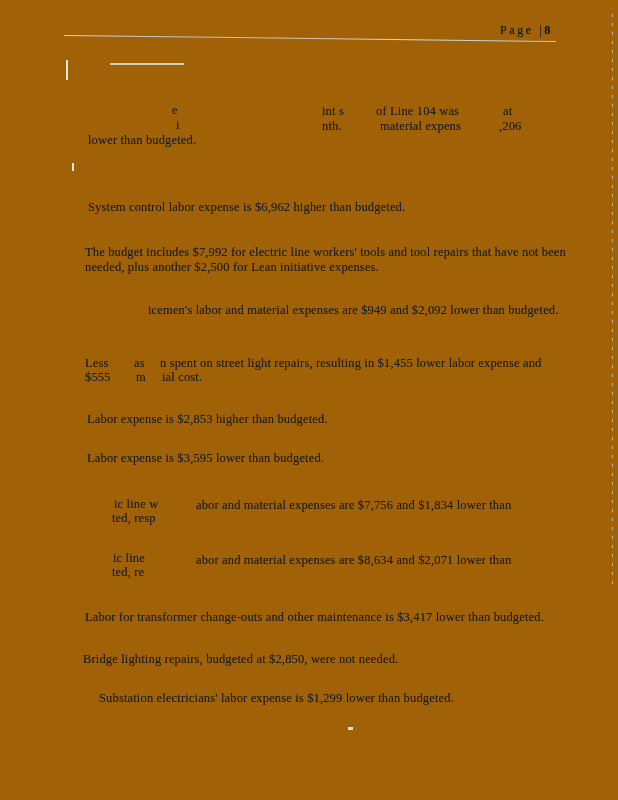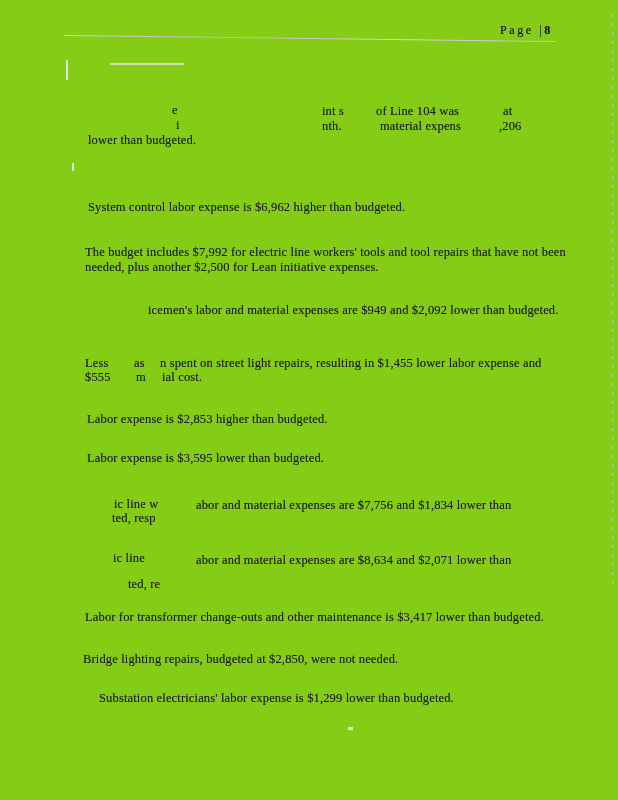--- a/index.html
+++ b/index.html
@@ -5,21 +5,21 @@
   html,body{margin:0;padding:0;}
   body{
     width:618px;height:800px;
     background:#ffffff;
     position:relative;
     overflow:hidden;
     font-family:"Liberation Serif", serif;
   }
   .page{
     position:absolute;inset:0;
-    background:#84cc16;
+    background:#a16207;
   }
   .t{
     position:absolute;
     font-family:"Liberation Serif", serif;
     font-size:12.5px;
     line-height:14px;
     color:#1d1d1d;
     white-space:nowrap;
     letter-spacing:0.15px;
     text-shadow:0 0 0.6px rgba(45,45,45,0.55);
@@ -93,20 +93,20 @@
   <div class="t" style="left:162px;top:370px;">ial cost.</div>
 
   <div class="t" style="left:87px;top:412px;">Labor expense is $2,853 higher than budgeted.</div>
   <div class="t" style="left:87px;top:451px;">Labor expense is $3,595 lower than budgeted.</div>
 
   <div class="t" style="left:114px;top:497px;">ic line w</div>
   <div class="t" style="left:112px;top:511px;">ted, resp</div>
   <div class="t" style="left:196px;top:498px;">abor and material expenses are $7,756 and $1,834 lower than</div>
 
   <div class="t" style="left:113px;top:551px;">ic line</div>
-  <div class="t" style="left:112px;top:577px;margin-left:16px;">ted, re</div>
+  <div class="t" style="left:112px;top:565px;">ted, re</div>
   <div class="t" style="left:196px;top:553px;">abor and material expenses are $8,634 and $2,071 lower than</div>
 
   <div class="t" style="left:85px;top:610px;">Labor for transformer change-outs and other maintenance is $3,417 lower than budgeted.</div>
   <div class="t" style="left:83px;top:652px;">Bridge lighting repairs, budgeted at $2,850, were not needed.</div>
   <div class="t" style="left:82px;top:691px;margin-left:17px;">Substation electricians' labor expense is $1,299 lower than budgeted.</div>
 
 </div>
 
 </body></html>

